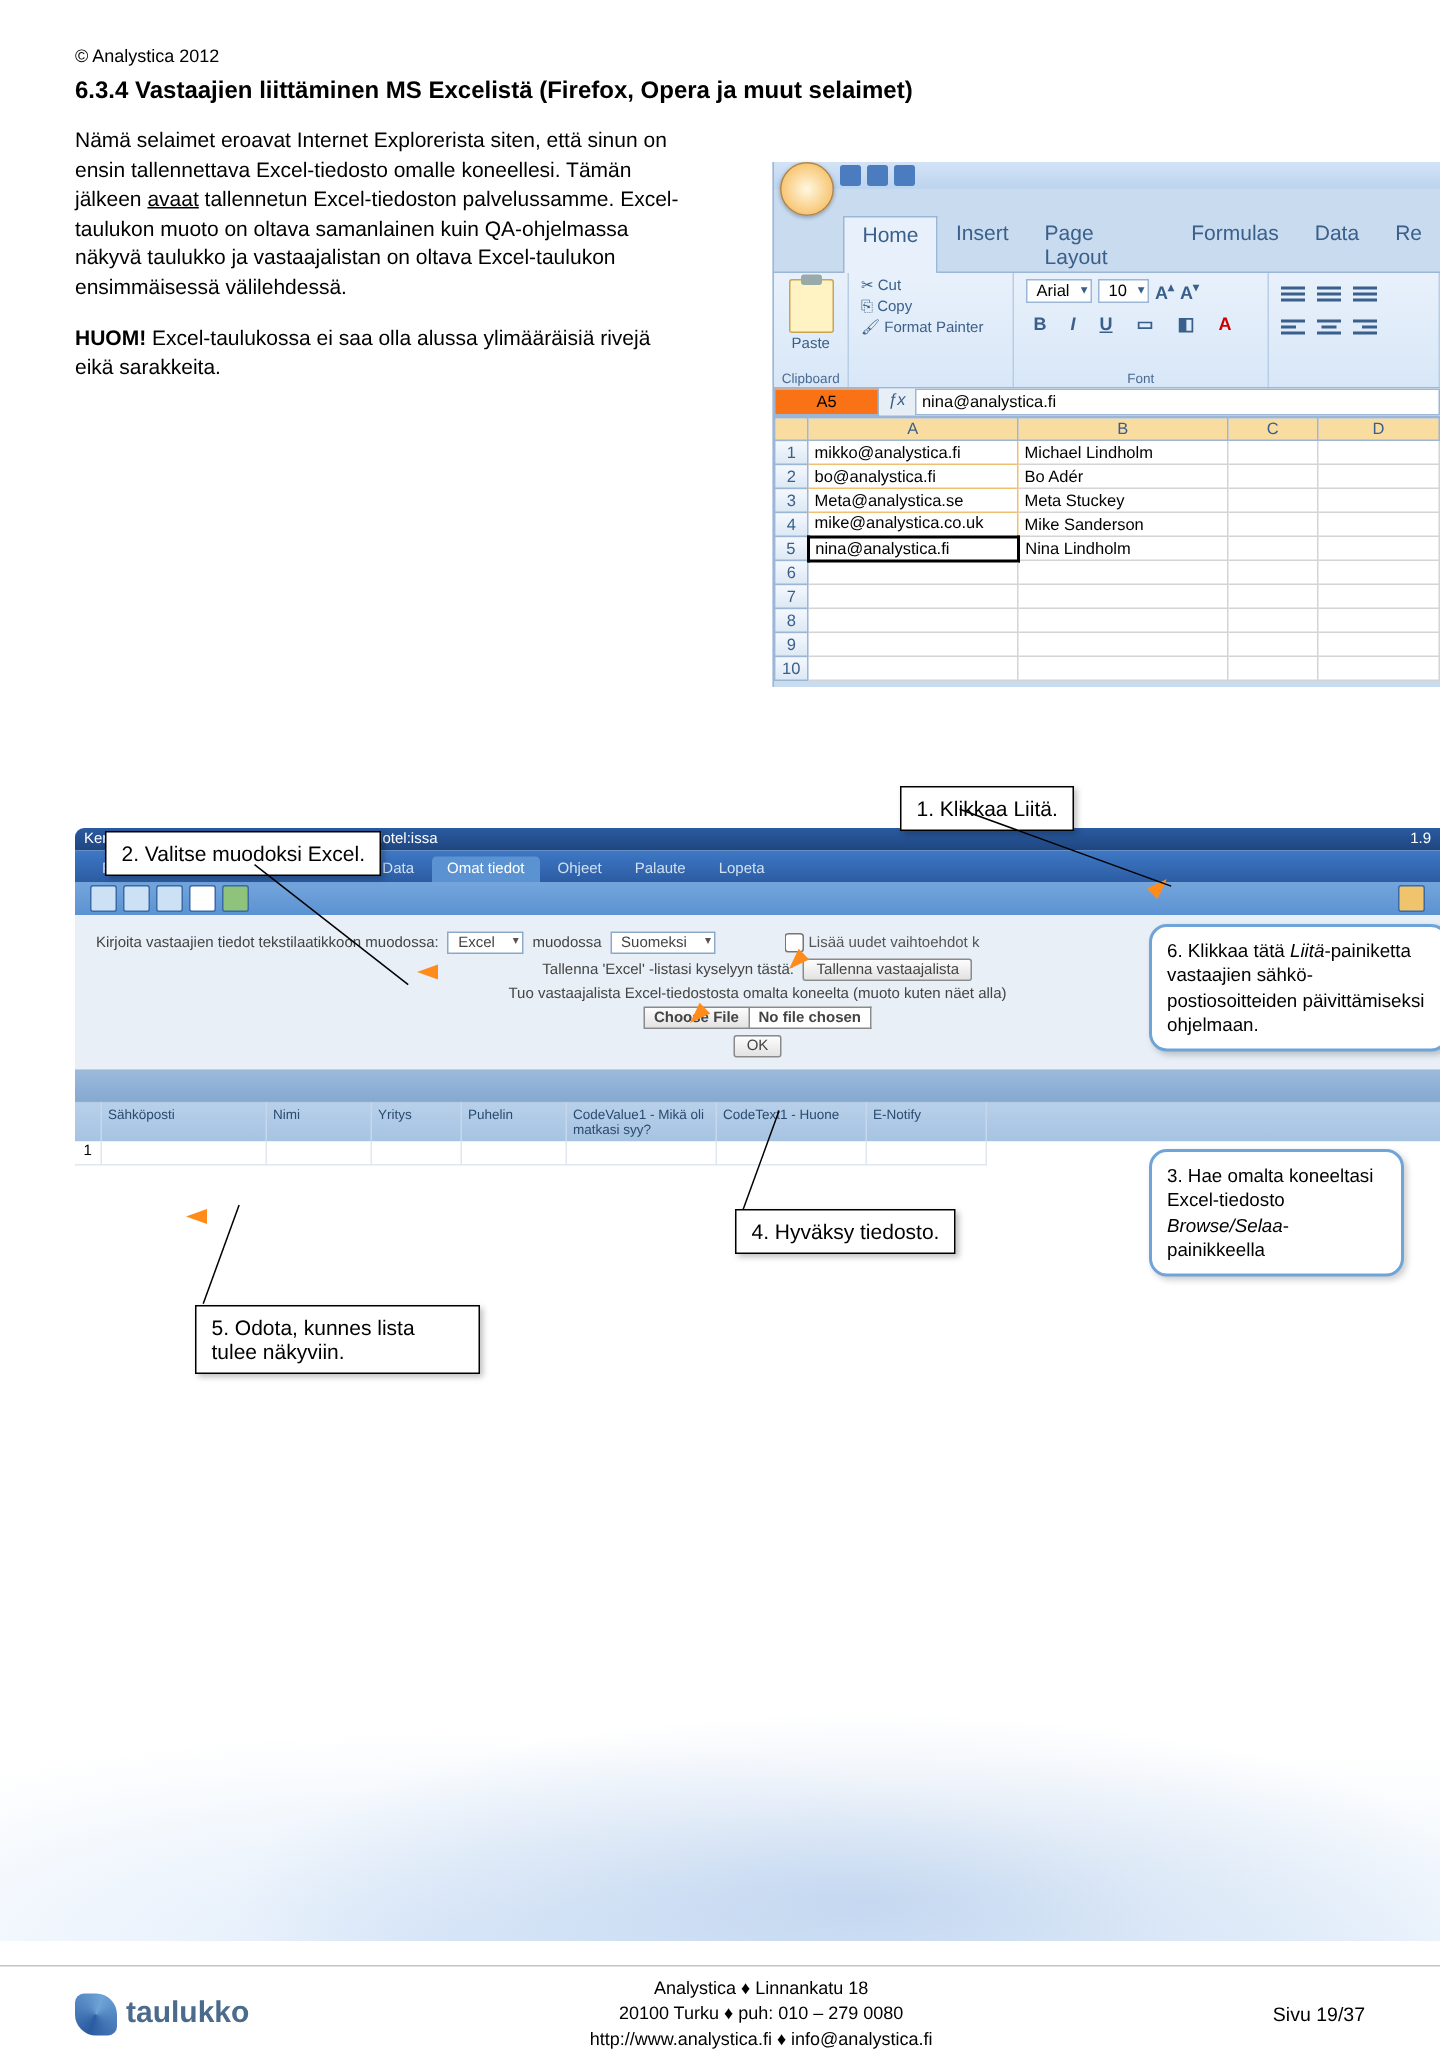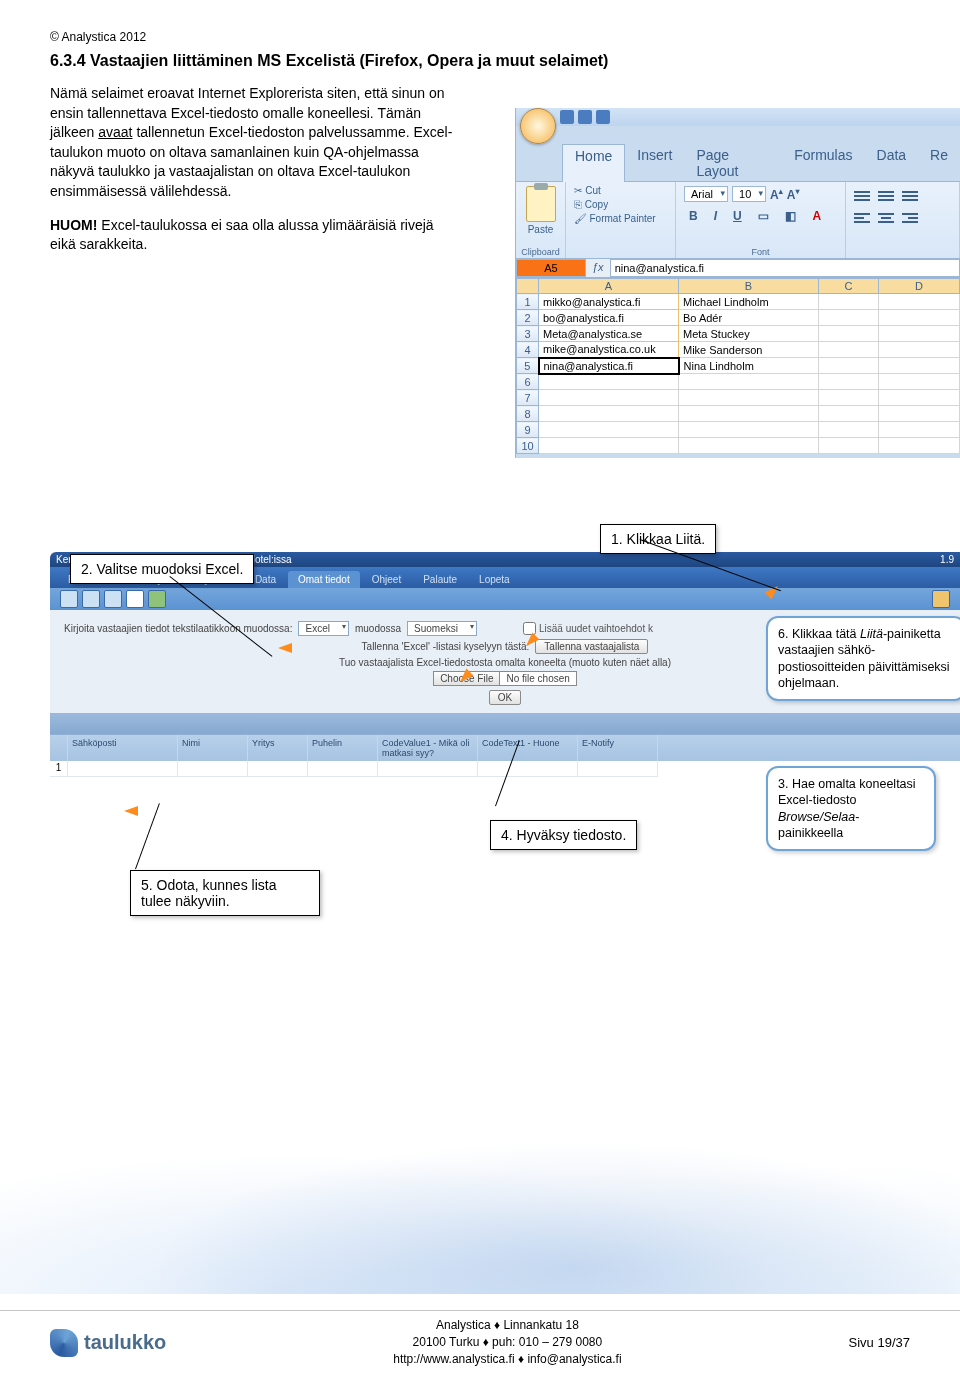--- a/index.html
+++ b/index.html
@@ -129,21 +129,21 @@
   .qa-iconbar span { width:18px; height:18px; background:#cde1f5; border:1px solid #3a6aa8; border-radius:2px; }
   .qa-body {
     background:#e8eff6; padding:8px 14px 10px 14px;
     border-bottom:1px solid #9cb6d6;
     font-size:10px; color:#444;
   }
   .qa-row { display:flex; align-items:center; gap:6px; margin:3px 0; flex-wrap:wrap; }
   .qa-sel { background:#fff; border:1px solid #8aa8c8; padding:1px 18px 1px 6px; font-size:10px; position:relative; }
   .qa-sel::after { content:"▾"; position:absolute; right:2px; top:0; font-size:8px; color:#555; }
   .qa-btn { background:linear-gradient(#fdfdfd,#e2e2e2); border:1px solid #8a8a8a; padding:1px 8px; font-size:10px; border-radius:2px; }
-  .qa-file { display:inline-flex; }
+  .qa-file { display:inline-flex;font-weight:bold; }
   .qa-file .fbtn { border:1px solid #8a8a8a; background:linear-gradient(#fdfdfd,#e2e2e2); padding:1px 6px; font-size:10px; }
   .qa-file .ftxt { border:1px solid #8a8a8a; border-left:none; background:#fff; padding:1px 6px; font-size:10px; }
   .qa-check { display:inline-flex; align-items:center; gap:3px; font-size:10px; color:#555; }
   .qa-check input { margin:0; }
   .qa-okrow { text-align:center; margin-top:6px; }
 
   .qa-gridhead {
     background: linear-gradient(#b8d0ea,#a6c3e2);
     display:flex; font-size:9px; color:#2a4a70;
     border-top:1px solid #8fb0d4;
@@ -489,21 +489,21 @@
 </div>
 <div class="callout" style="top:554px; left:70px;">
   <span>2. Valitse muodoksi Excel.</span>
 </div>
 <div class="callout-r" style="top:616px; left:766px; width:200px;">
   <span>6. Klikkaa tätä </span><span class="it">Liitä</span><span>-painiketta vastaajien sähkö-postiosoitteiden päivittämiseksi ohjelmaan.</span>
 </div>
 <div class="callout-r" style="top:766px; left:766px; width:170px;">
   <span>3. Hae omalta koneeltasi Excel-tiedosto </span><span class="it">Browse/Selaa</span><span>-painikkeella</span>
 </div>
-<div class="callout" style="top:806px; left:490px;margin-top:14px;">
+<div class="callout" style="top:806px; left:490px;">
   <span>4. Hyväksy tiedosto.</span>
 </div>
 <div class="callout" style="top:870px; left:130px; width:190px;">
   <span>5. Odota, kunnes lista tulee näkyviin.</span>
 </div>
 
 <div class="line" style="top:539px; left:640px; width:150px; transform:rotate(20deg);"></div>
 <div class="line" style="top:576px; left:170px; width:130px; transform:rotate(38deg);"></div>
 <div class="line" style="top:806px; left:495px; width:70px; transform:rotate(-70deg);"></div>
 <div class="line" style="top:869px; left:135px; width:70px; transform:rotate(-70deg);"></div>

